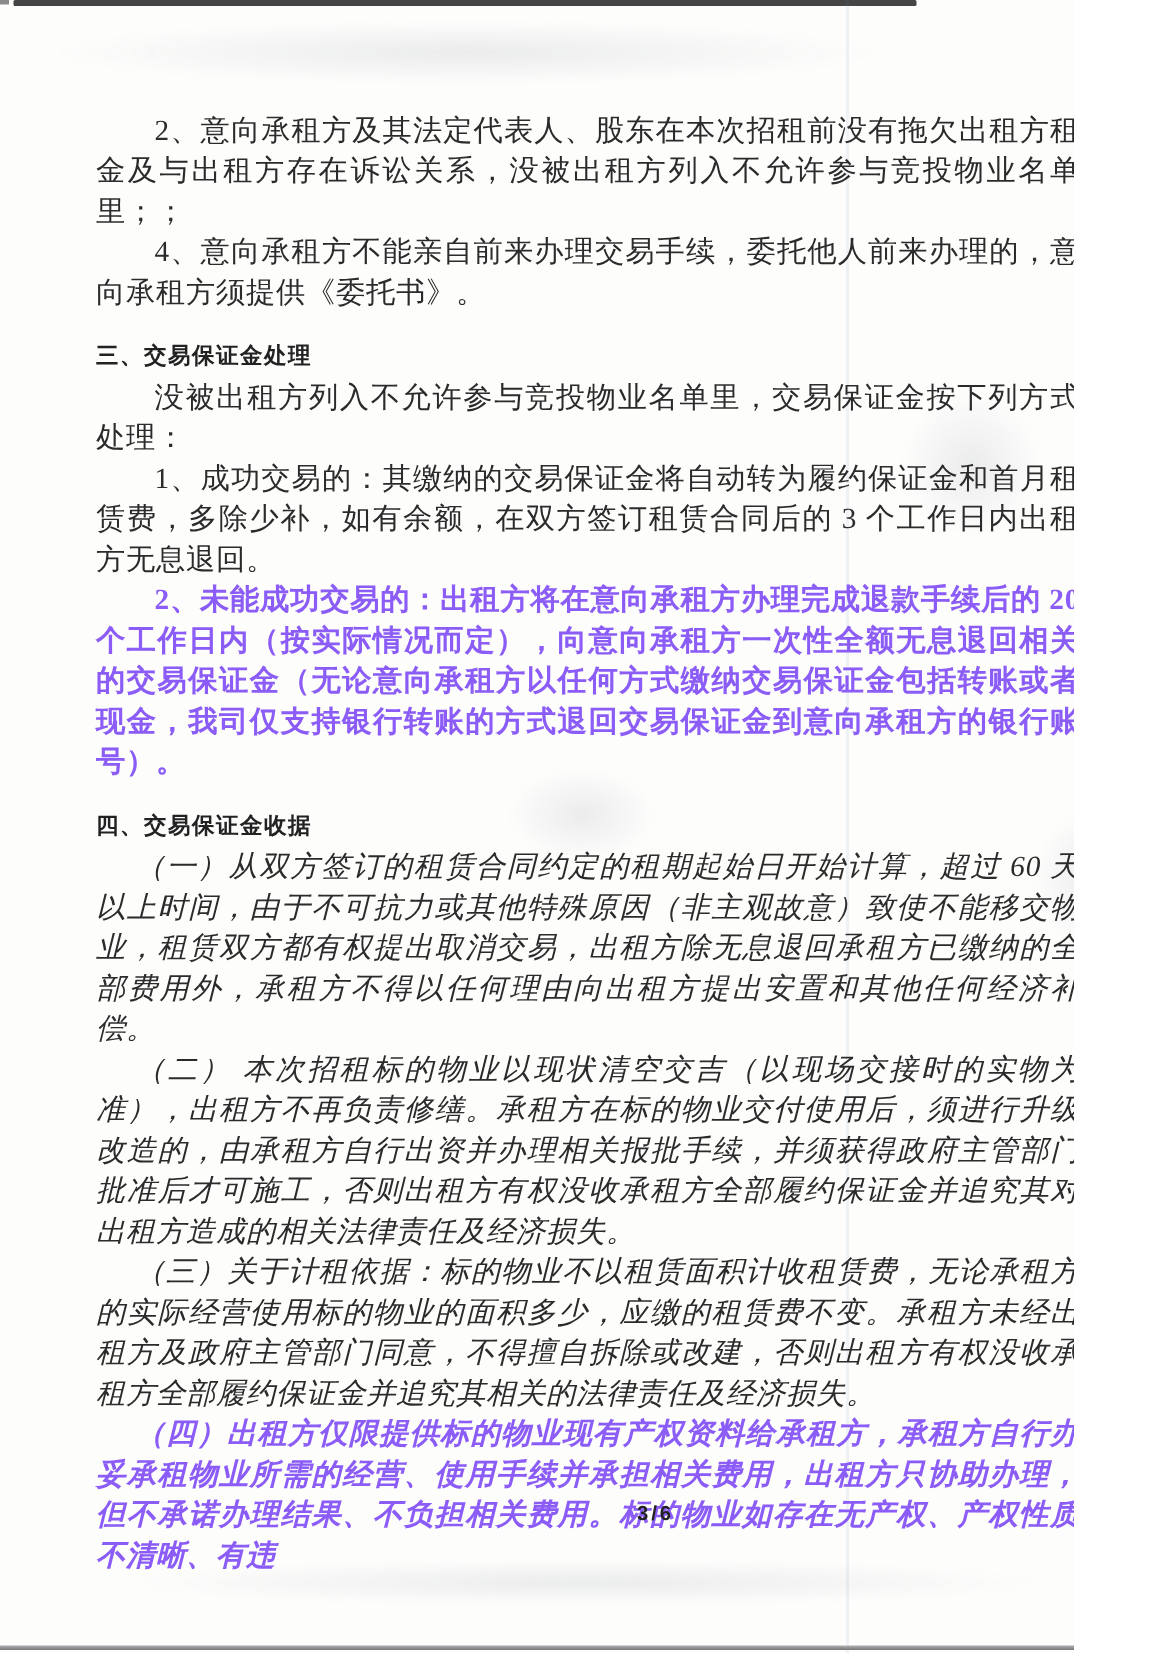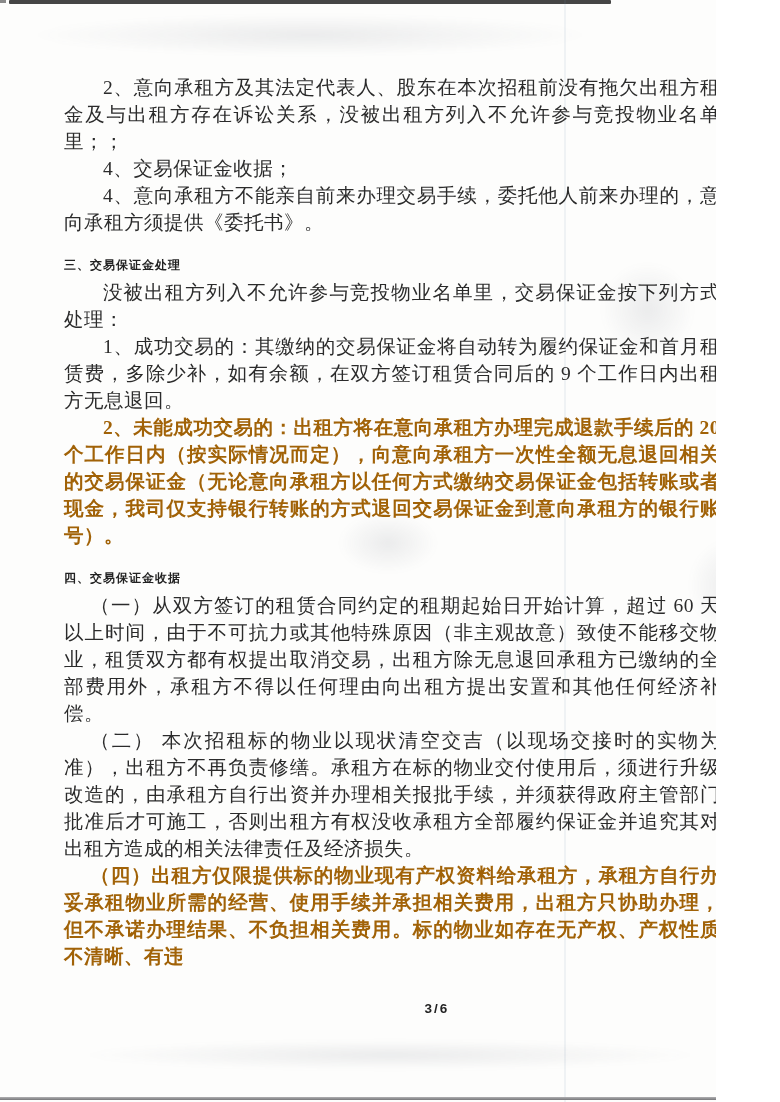--- a/index.html
+++ b/index.html
@@ -42,27 +42,27 @@
   .smudge.s4 { left: 688px; top: 538px; width: 85px;  height: 95px; }
   .smudge.s5 { left: 80px;  top: 1040px; width: 620px; height: 30px; }
 
   
   .doc {
     position: absolute; left: 64px; top: 60px; width: 656px;
     font-size: 19.5px; line-height: 27px;
     text-align: justify; letter-spacing: 0.5px;
   }
   .doc p { margin: 0; text-indent: 2em; }
-  .doc p.paren { text-indent: 1.35em; }
+  .doc p.paren { text-indent: 1.35em; font-style: italic; }
   .doc p.first { margin-top: 14px; }
   .doc h3 {
-    margin: 16px 0 0 0; font-size: 12px; font-weight: bold;
+    margin: 16px 0 0 0; font-size: 15px; font-weight: bold;
     text-indent: 0; letter-spacing: 1px; color: #222;
   }
-  .doc p.bold { font-weight: bold; color: #a16207; }
+  .doc p.bold { font-weight: bold; color: #8b5cf6; }
 
   
   .page-num {
     position: absolute; left: 0; top: 1001px; width: 780px;
     text-align: center; font-family: "Liberation Sans", sans-serif;
     font-size: 13.5px; font-weight: bold; letter-spacing: 2px; color: #232323; margin-left: 47px;
   }
 
   
   .seal { position: absolute; left: 0; top: 0; width: 780px; height: 1102px; pointer-events: none; }
@@ -109,31 +109,31 @@
   <div class="scan-top-sliver"></div>
   <div class="fold-line"></div>
   <div class="smudge s1"></div>
   <div class="smudge s2"></div>
   <div class="smudge s3"></div>
   <div class="smudge s4"></div>
   <div class="smudge s5"></div>
 
   <div class="doc">
     <p class="first">2、意向承租方及其法定代表人、股东在本次招租前没有拖欠出租方租金及与出租方存在诉讼关系，没被出租方列入不允许参与竞投物业名单里；；</p>
-    <p>4、交易保证金收据；</p>
     <p>4、意向承租方不能亲自前来办理交易手续，委托他人前来办理的，意向承租方须提供《委托书》。</p>
 
     <h3>三、交易保证金处理</h3>
     <p>没被出租方列入不允许参与竞投物业名单里，交易保证金按下列方式处理：</p>
-    <p>1、成功交易的：其缴纳的交易保证金将自动转为履约保证金和首月租赁费，多除少补，如有余额，在双方签订租赁合同后的 9 个工作日内出租方无息退回。</p>
+    <p>1、成功交易的：其缴纳的交易保证金将自动转为履约保证金和首月租赁费，多除少补，如有余额，在双方签订租赁合同后的 3 个工作日内出租方无息退回。</p>
     <p class="bold">2、未能成功交易的：出租方将在意向承租方办理完成退款手续后的 20 个工作日内（按实际情况而定），向意向承租方一次性全额无息退回相关的交易保证金（无论意向承租方以任何方式缴纳交易保证金包括转账或者现金，我司仅支持银行转账的方式退回交易保证金到意向承租方的银行账号）。</p>
 
     <h3>四、交易保证金收据</h3>
     <p class="paren">（一）从双方签订的租赁合同约定的租期起始日开始计算，超过 60 天以上时间，由于不可抗力或其他特殊原因（非主观故意）致使不能移交物业，租赁双方都有权提出取消交易，出租方除无息退回承租方已缴纳的全部费用外，承租方不得以任何理由向出租方提出安置和其他任何经济补偿。</p>
     <p class="paren">（二） 本次招租标的物业以现状清空交吉（以现场交接时的实物为准），出租方不再负责修缮。承租方在标的物业交付使用后，须进行升级改造的，由承租方自行出资并办理相关报批手续，并须获得政府主管部门批准后才可施工，否则出租方有权没收承租方全部履约保证金并追究其对出租方造成的相关法律责任及经济损失。</p>
+    <p class="paren">（三）关于计租依据：标的物业不以租赁面积计收租赁费，无论承租方的实际经营使用标的物业的面积多少，应缴的租赁费不变。承租方未经出租方及政府主管部门同意，不得擅自拆除或改建，否则出租方有权没收承租方全部履约保证金并追究其相关的法律责任及经济损失。</p>
     <p class="paren bold">（四）出租方仅限提供标的物业现有产权资料给承租方，承租方自行办妥承租物业所需的经营、使用手续并承担相关费用，出租方只协助办理，但不承诺办理结果、不负担相关费用。标的物业如存在无产权、产权性质不清晰、有违</p>
   </div>
 
   <div class="page-num">3/6</div>
 
   <div class="seal">
     <div class="seal-ring"></div>
     <span class="seal-char c0">团</span>
     <span class="seal-char c1">有</span>
     <span class="seal-char c2">限</span>

